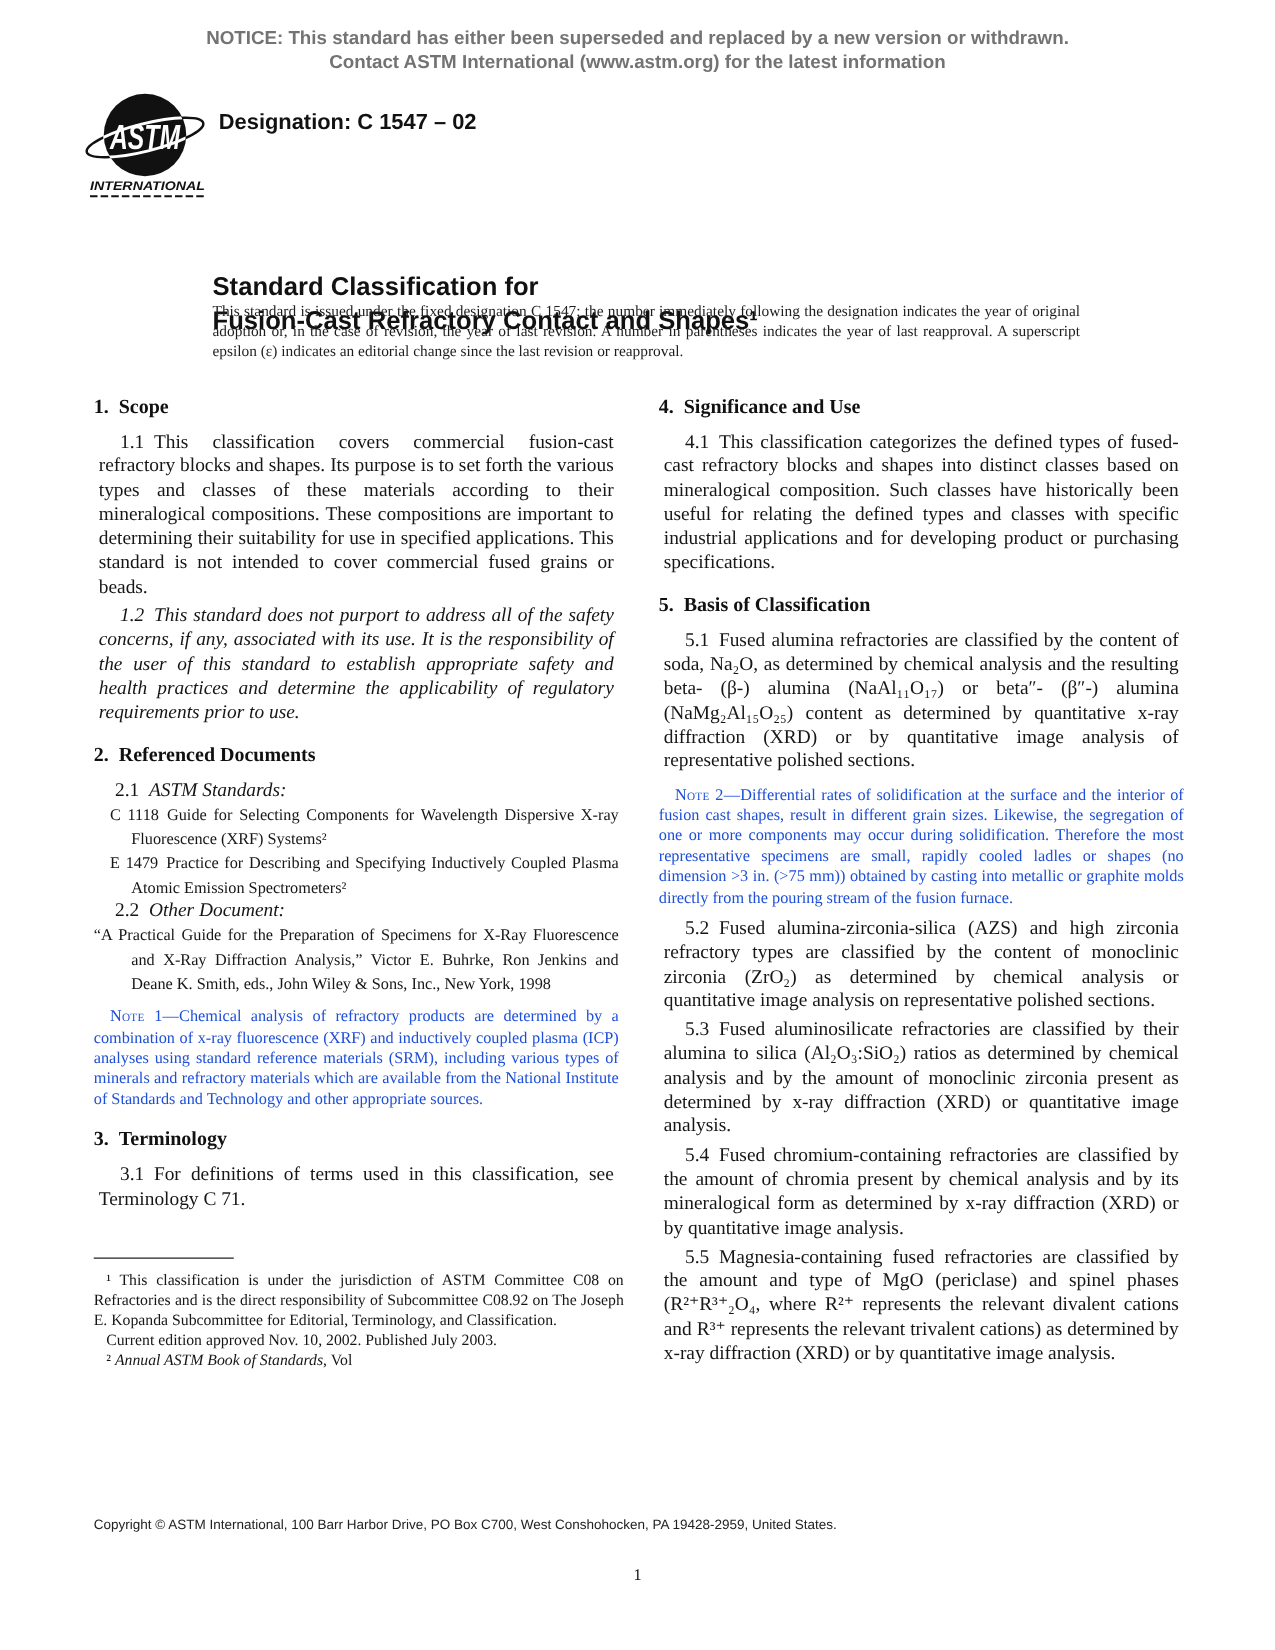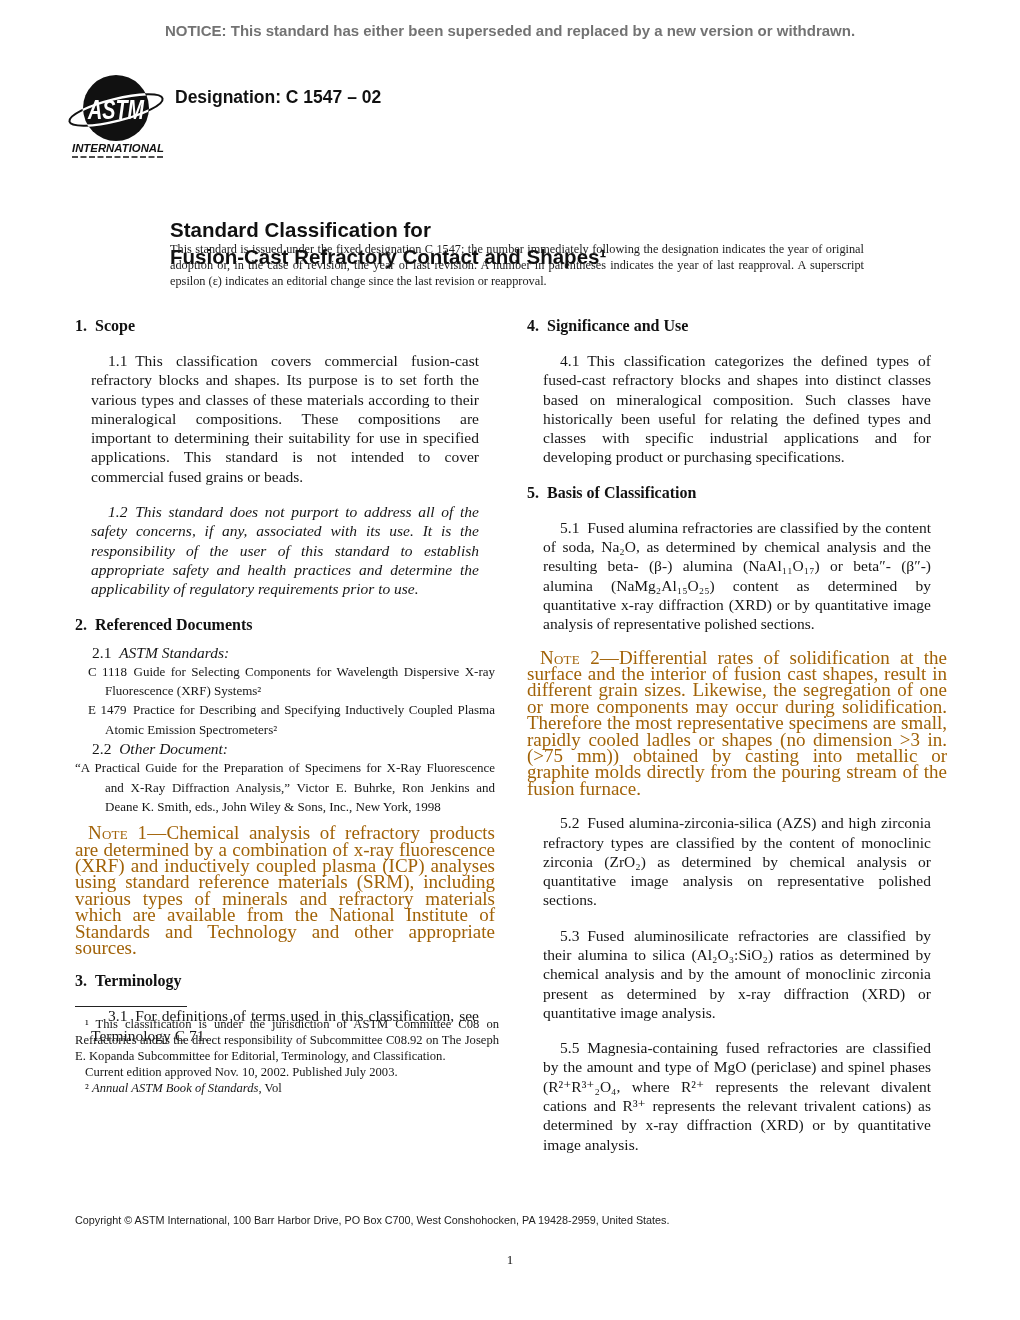--- a/index.html
+++ b/index.html
@@ -37,36 +37,36 @@
   .cols{position:absolute;left:75px;top:316px;width:872px;display:flex;gap:32px;}
   .col{width:422px;}
 
   h3.sec{
     font-size:16px;font-weight:bold;margin:0 0 9px 0;line-height:19px;color:#111;
     font-family:"Liberation Serif","DejaVu Serif",serif;
   }
   h3.sec.later{margin-top:15px;}
 
   p.body{
-    margin:16px;font-size:15.5px;line-height:19.3px;text-align:justify;text-indent:17px;
+    margin:4px;font-size:15.5px;line-height:19.3px;text-align:justify;text-indent:17px;
   }
   p.body.it{font-style:italic;}
 
   p.subhead{margin:0;font-size:15.5px;line-height:19.3px;margin-left:17px;}
   p.subhead .lbl{font-style:italic;}
 
   p.ref{
     margin:0;font-size:13px;line-height:19.3px;text-align:justify;
     margin-left:30px;text-indent:-17px;
   }
   p.ref.quote{text-indent:-30px;}
 
   p.note{
-    margin:9px 0 7px 0;font-size:19px;line-height:16.4px;
-    text-align:justify;text-indent:13px;color:#a16207;
+    margin:9px 0 7px 0;font-size:13px;line-height:16.4px;
+    text-align:justify;text-indent:13px;color:#1d4ed8;
   }
   p.note .notelabel{font-variant:small-caps;letter-spacing:.2px;}
 
   .footnotes{position:absolute;left:75px;top:1006px;width:424px;}
   .fn-rule{width:112px;border-top:1.4px solid #222;margin:0 0 10px 0;}
   p.fn{margin:0;font-size:12.6px;line-height:15.9px;text-align:justify;text-indent:10px;}
   p.fn .it{font-style:italic;}
 
   .copyright{
     position:absolute;left:75px;top:1214px;width:880px;
@@ -77,20 +77,21 @@
   .pagenum{
     position:absolute;left:0;top:1252px;width:1020px;text-align:center;
     font-size:13px;color:#111;
   }
 </style>
 </head>
 <body>
 
 <div class="notice">
   <div>NOTICE: This standard has either been superseded and replaced by a new version or withdrawn.</div>
+  <div>Contact ASTM International (www.astm.org) for the latest information</div>
 </div>
 
 <div class="logo-wrap">
   <svg width="104" height="90" viewBox="0 0 104 90">
     <defs>
       <clipPath id="lc">
           <circle cx="50" cy="36" r="33"></circle>
         </clipPath>
     </defs>
     <g transform="rotate(-14 50 38)">
@@ -139,20 +140,21 @@
     <h3 class="sec">4. Significance and Use</h3>
     <p class="body">4.1 This classification categorizes the defined types of fused-cast refractory blocks and shapes into distinct classes based on mineralogical composition. Such classes have historically been useful for relating the defined types and classes with specific industrial applications and for developing product or purchasing specifications.</p>
 
     <h3 class="sec later">5. Basis of Classification</h3>
     <p class="body">5.1 Fused alumina refractories are classified by the content of soda, Na₂O, as determined by chemical analysis and the resulting beta- (β-) alumina (NaAl₁₁O₁₇) or beta″- (β″-) alumina (NaMg₂Al₁₅O₂₅) content as determined by quantitative x-ray diffraction (XRD) or by quantitative image analysis of representative polished sections.</p>
 
     <p class="note"><span class="notelabel">Note 2—</span><span>Differential rates of solidification at the surface and the interior of fusion cast shapes, result in different grain sizes. Likewise, the segregation of one or more components may occur during solidification. Therefore the most representative specimens are small, rapidly cooled ladles or shapes (no dimension &gt;3 in. (&gt;75 mm)) obtained by casting into metallic or graphite molds directly from the pouring stream of the fusion furnace.</span></p>
 
     <p class="body">5.2 Fused alumina-zirconia-silica (AZS) and high zirconia refractory types are classified by the content of monoclinic zirconia (ZrO₂) as determined by chemical analysis or quantitative image analysis on representative polished sections.</p>
     <p class="body">5.3 Fused aluminosilicate refractories are classified by their alumina to silica (Al₂O₃:SiO₂) ratios as determined by chemical analysis and by the amount of monoclinic zirconia present as determined by x-ray diffraction (XRD) or quantitative image analysis.</p>
+    <p class="body">5.4 Fused chromium-containing refractories are classified by the amount of chromia present by chemical analysis and by its mineralogical form as determined by x-ray diffraction (XRD) or by quantitative image analysis.</p>
     <p class="body">5.5 Magnesia-containing fused refractories are classified by the amount and type of MgO (periclase) and spinel phases (R²⁺R³⁺₂O₄, where R²⁺ represents the relevant divalent cations and R³⁺ represents the relevant trivalent cations) as determined by x-ray diffraction (XRD) or by quantitative image analysis.</p>
   </div>
 
 </div>
 
 <div class="footnotes">
   <div class="fn-rule"></div>
   <p class="fn">¹ This classification is under the jurisdiction of ASTM Committee C08 on Refractories and is the direct responsibility of Subcommittee C08.92 on The Joseph E. Kopanda Subcommittee for Editorial, Terminology, and Classification.</p>
   <p class="fn">Current edition approved Nov. 10, 2002. Published July 2003.</p>
   <p class="fn"><span>² </span><span class="it">Annual ASTM Book of Standards</span><span>, Vol</span></p>

